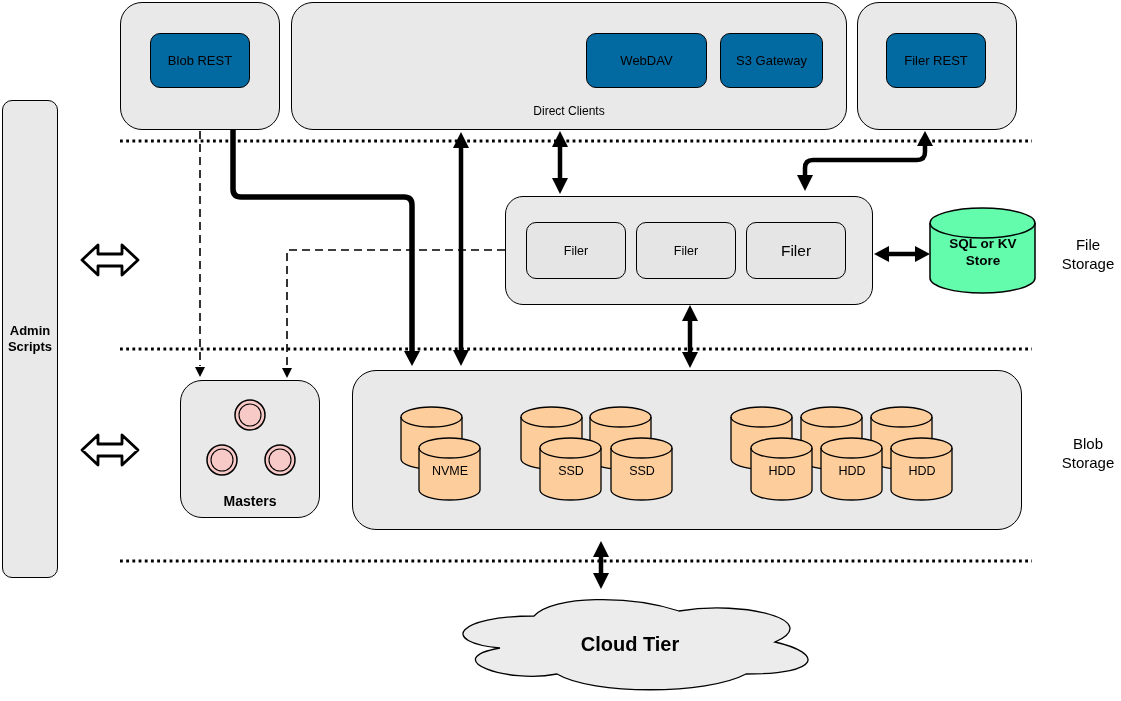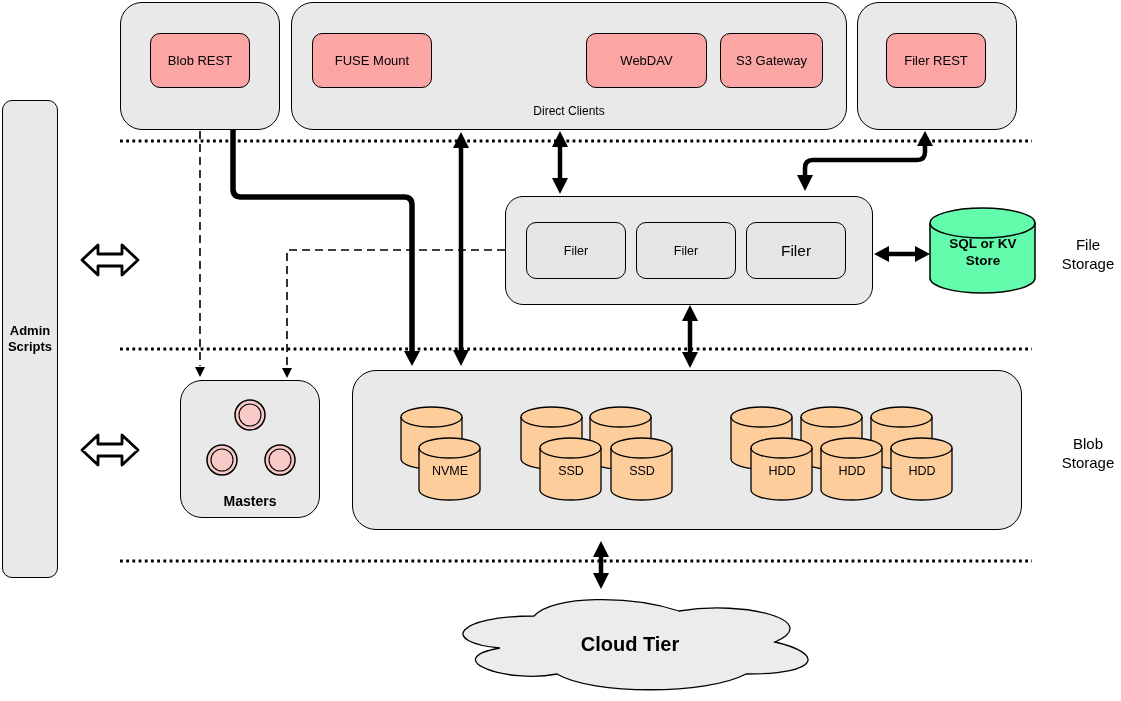--- a/index.html
+++ b/index.html
@@ -5,21 +5,21 @@
   html,body { margin:0; padding:0; background:#fff; }
   .canvas {
     position:relative; width:1121px; height:701px; background:#fff;
     font-family:"Liberation Sans", sans-serif; color:#000; overflow:hidden;
   }
   .group {
     position:absolute; background:#E9E9E9; border:1px solid #000;
     box-sizing:border-box;
   }
   .chip {
-    position:absolute; background:#fca5a5; border:1.4px solid #000;
+    position:absolute; background:#0369a1; border:1.4px solid #000;
     border-radius:10px; box-sizing:border-box;
     display:flex; align-items:center; justify-content:center;
     font-size:13px; text-align:center; z-index:3;
   }
   .chip.green { background:#e5e5e5;text-align:right; }
   .chip.big { font-size:15.5px; }
   .label { position:absolute; text-align:center; z-index:4; line-height:1.25; }
   .bold { font-weight:bold; }
   svg.overlay { position:absolute; left:0; top:0; z-index:2; }
   .flexcenter { display:flex; align-items:center; justify-content:center; }
@@ -159,21 +159,20 @@
       <circle cx="222" cy="460" r="15" stroke-width="1.5"></circle>
       <circle cx="222" cy="460" r="11" stroke-width="1.1"></circle>
       <circle cx="280" cy="460" r="15" stroke-width="1.5"></circle>
       <circle cx="280" cy="460" r="11" stroke-width="1.1"></circle>
     </g>
 
     <path d="M534,616 C457,616 438,642 500,648 C438,659 507,684 557,674 C592,695 707,695 746,674 C823,674 823,653 775,642 C823,621 746,600 679,611 C631,595 553,595 534,616 Z" fill="#ECECEC" stroke="#000" stroke-width="1.3"></path>
   </svg>
 
   <div class="chip" style="left:150px; top:33px; width:100px; height:55px;">Blob REST</div>
-  <div class="chip" style="left:312px; top:33px; width:120px; height:55px;">FUSE Mount</div>
   <div class="chip" style="left:586px; top:33px; width:121px; height:55px;">WebDAV</div>
   <div class="chip" style="left:720px; top:33px; width:103px; height:55px;">S3 Gateway</div>
   <div class="chip" style="left:886px; top:33px; width:100px; height:55px;">Filer REST</div>
 
   <div class="chip green" style="left:526px; top:222px; width:100px; height:57px; font-size:12.5px;">Filer</div>
   <div class="chip green" style="left:636px; top:222px; width:100px; height:57px; font-size:12.5px;">Filer</div>
   <div class="chip green big" style="left:746px; top:222px; width:100px; height:57px;">Filer</div>
 
   <div class="label flexcenter bold" style="left:2px; top:100px; width:56px; height:478px; font-size:13px;">Admin Scripts</div>
   <div class="label" style="left:489px; top:104px; width:160px; font-size:12px;">Direct Clients</div>

